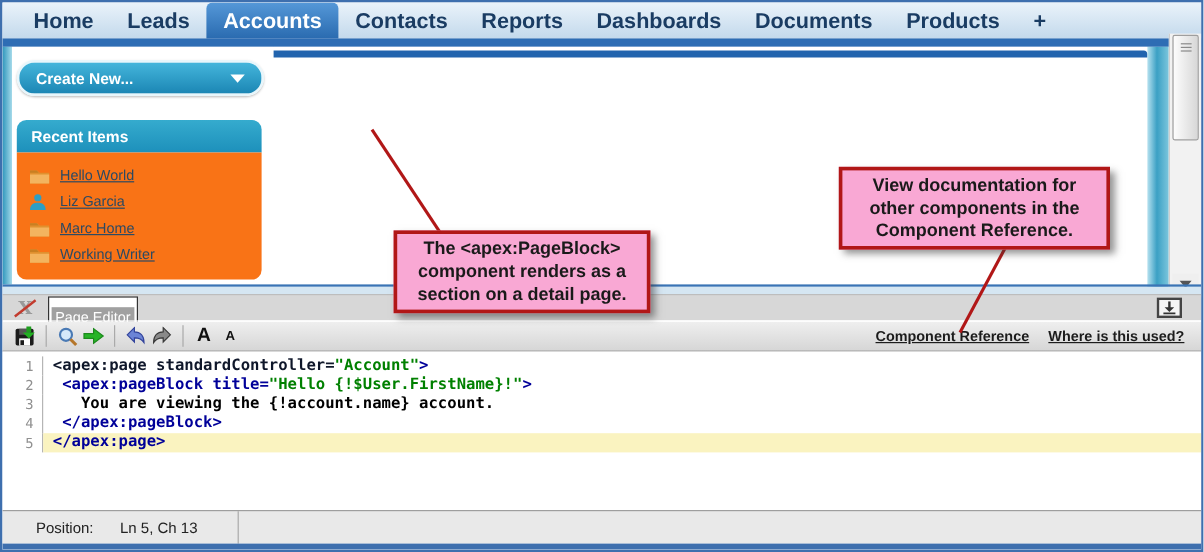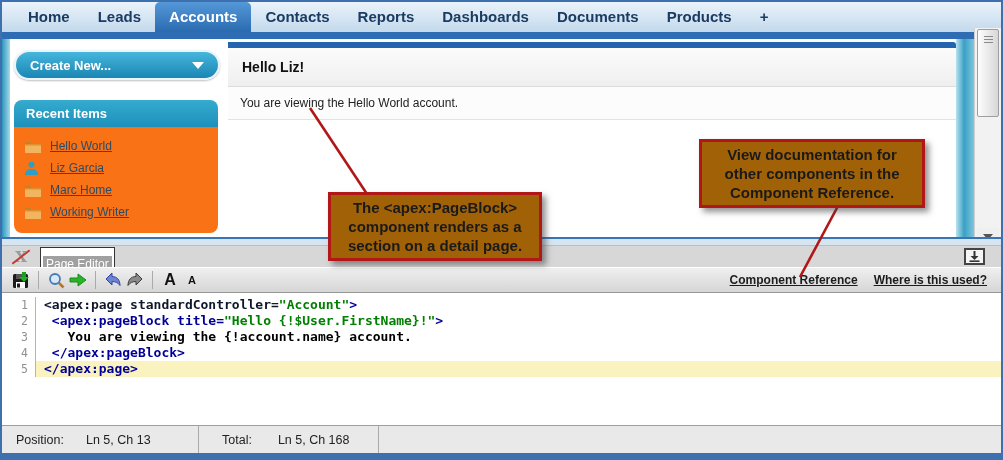--- a/index.html
+++ b/index.html
@@ -3,21 +3,21 @@
 <meta charset="utf-8">
 <style>
   * { margin:0; padding:0; box-sizing:border-box; }
   html,body { background:#fff; }
   body { font-family:"Liberation Sans", sans-serif; }
   .screen { position:relative; width:1003px; height:460px; border:2px solid #3e6fae; background:#fff; overflow:hidden; }
 
   
   .tabbar { position:absolute; left:0; top:0; width:999px; height:30px;
     background:linear-gradient(#eaf3fa,#c3d9ec); display:flex; align-items:flex-end; padding-left:12px; }
-  .tab { height:30px; line-height:30px; padding:0 14px; font-size:15px; font-weight:700; color:#1a3c63; cursor:default; }
+  .tab { height:30px; line-height:30px; padding:0 14px; font-size:18px; font-weight:700; color:#1a3c63; cursor:default; }
   .tab.active { background:linear-gradient(#5598d8,#2a6bb0); color:#fff; border-radius:5px 5px 0 0; }
   .bluebar { position:absolute; left:0; top:30px; width:999px; height:7px; background:#2e6db4; }
   .edge-left { position:absolute; left:0; top:37px; width:8px; height:198px;
     background:linear-gradient(90deg,#2f96bc,#a5daea); }
   .edge-right { position:absolute; left:954px; top:37px; width:18px; height:210px;
     background:linear-gradient(90deg,#b8e2f0 0%,#3ba0c4 45%,#7cc6dd 100%); }
 
   
   .sidebar { position:absolute; left:8px; top:37px; width:218px; height:198px; background:#fff; }
   .create-new { position:absolute; left:4px; top:11px; width:206px; height:30px;
@@ -76,27 +76,27 @@
   .code-area { position:absolute; left:0; top:291px; width:999px; height:132px; background:#fff; overflow:hidden; padding-top:4px; }
   .code-row { display:flex; height:16px; }
   .ln { width:34px; flex:0 0 auto; text-align:right; padding-right:7px; font-family:"DejaVu Sans Mono",monospace; font-size:11.5px; color:#909090; border-right:1px solid #b5b5b5; line-height:16px; }
   .code-text { flex:1; font-family:"DejaVu Sans Mono",monospace; font-size:13px; font-weight:700; line-height:16px; white-space:pre; padding-left:8px; }
   .code-row.hl .code-text { background:#faf3c0; }
 
   
   .statusbar { position:absolute; left:0; top:423px; width:999px; height:28px; background:#e9e9e9; border-top:1px solid #9e9e9e; display:flex; font-size:12.5px; color:#222; }
   .st-cell { display:flex; align-items:center; border-right:1px solid #aaa; height:100%; }
   .st-c1 { width:197px; } .st-c2 { width:180px; } .st-c3 { flex:1; border-right:none; }
-  .st-c1 .lbl { margin-left:14px; } .st-c1 .val { margin-left:22px; }
+  .st-c1 .lbl { margin-left:28px; } .st-c1 .val { margin-left:22px; }
   .st-c2 .lbl { margin-left:23px; } .st-c2 .val { margin-left:26px; }
   .bottom-strip { position:absolute; left:0; top:451px; width:999px; height:5px; background:#3e6fae; }
 
   
   .overlay-svg { position:absolute; left:0; top:0; width:999px; height:456px; pointer-events:none; z-index:50; }
-  .callout { position:absolute; z-index:60; background:#a16207; border:3px solid #b11717; box-shadow:4px 4px 6px rgba(60,60,60,.55);
+  .callout { position:absolute; z-index:60; background:#f9a8d4; border:3px solid #b11717; box-shadow:4px 4px 6px rgba(60,60,60,.55);
     text-align:center; font-size:15px; font-weight:700; line-height:19px; color:#1a1a1a; padding:3px 5px; }
   .callout1 { left:326px; top:190px; width:214px; }
   .callout2 { left:697px; top:137px; width:226px; }
 </style>
 </head>
 <body>
 
 <div class="screen">
 
   <div class="tabbar">
@@ -157,28 +157,20 @@
                 <path d="M1 3 L6.6 3 L8.4 5 L1 5 Z" fill="#c97f22"></path>
               </svg></span>
             <a>Working Writer</a>
           </div>
         </div>
     </div>
   </div>
 
   <div class="content">
     <div class="content-topbar"></div>
-    <div class="pageblock">
-      <div class="pb-hd">
-        <span>Hello Liz!</span>
-      </div>
-      <div class="pb-bd">
-        <span>You are viewing the Hello World account.</span>
-      </div>
-    </div>
   </div>
 
   <div class="vscroll">
     <div class="vthumb">
       <span class="grip">
           <i></i>
           <i></i>
           <i></i>
         </span>
     </div>
@@ -272,24 +264,20 @@
         <span class="ln">5</span>
         <span class="code-text"><span style="color: rgb(0, 0, 153);">&lt;/apex:page&gt;</span></span>
       </div>
     </div>
 
   <div class="statusbar">
     <div class="st-cell st-c1">
       <span class="lbl">Position:</span>
       <span class="val">Ln 5, Ch 13</span>
     </div>
-    <div class="st-cell st-c2">
-      <span class="lbl">Total:</span>
-      <span class="val">Ln 5, Ch 168</span>
-    </div>
     <div class="st-cell st-c3"></div>
   </div>
   <div class="bottom-strip"></div>
 
   <svg class="overlay-svg">
     <line x1="308" y1="106" x2="365" y2="192" stroke="#b11717" stroke-width="2.6"></line>
     <line x1="836" y1="204" x2="798" y2="275" stroke="#b11717" stroke-width="2.6"></line>
   </svg>
 
   <div class="callout callout1" style="border-color: rgb(177, 23, 23);">

